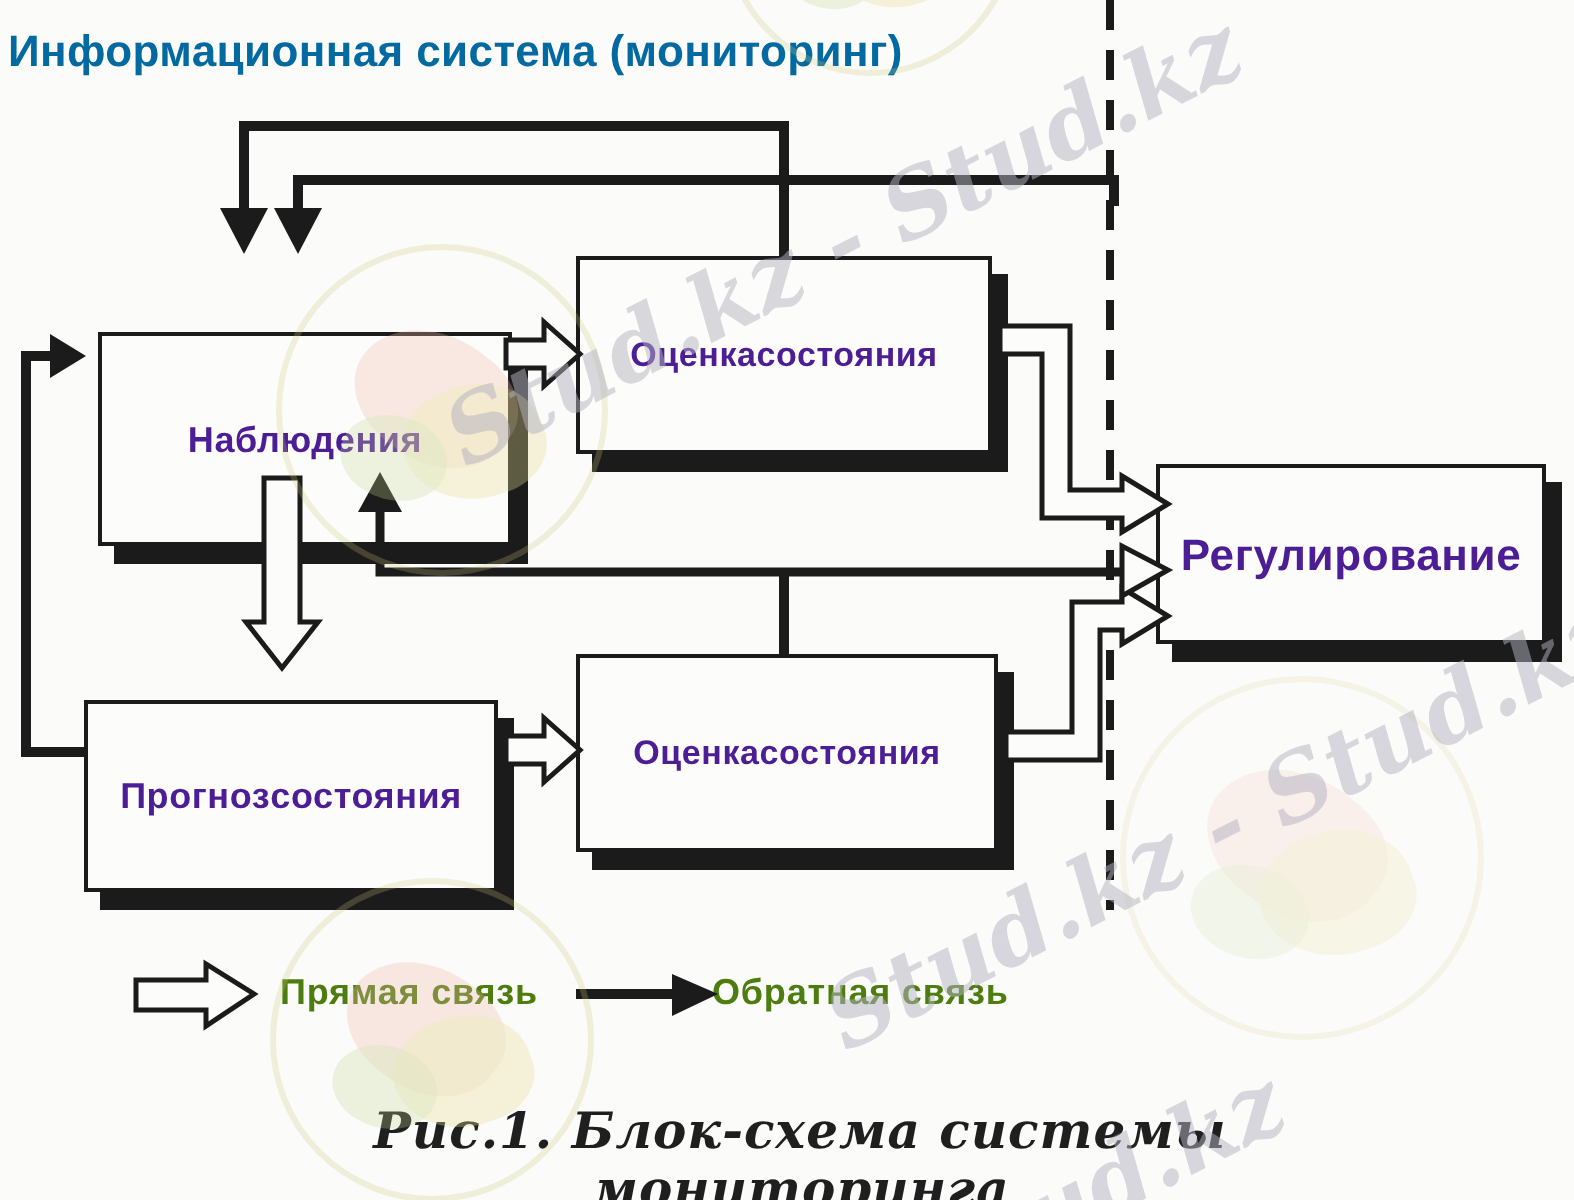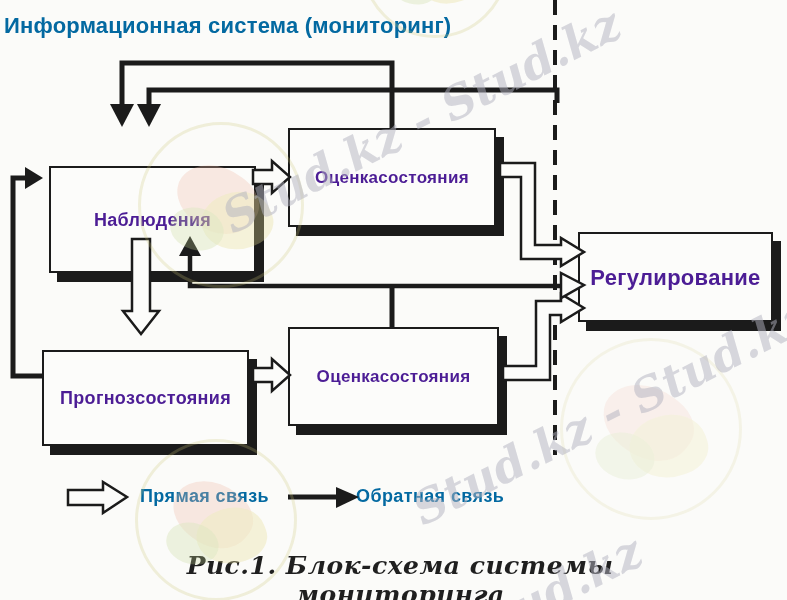--- a/index.html
+++ b/index.html
@@ -20,21 +20,21 @@
     display:flex;flex-direction:row;align-items:center;justify-content:center;
     font-size:17px;font-weight:600;line-height:26px;text-align:center;color:#4c1d95;
     letter-spacing:.3px;
   }
   .box-observations{left:49px;top:127px;width:203px;height:103px;font-size:18px;margin-top:39px;}
   .box-actual{left:288px;top:128px;width:204px;height:95px;}
   .box-forecast{left:42px;top:330px;width:203px;height:92px;font-size:18px;line-height:29px;margin-top:20px;}
   .box-forecast-assess{left:288px;top:327px;width:207px;height:95px;}
   .box-regulation{left:578px;top:232px;width:191px;height:86px;font-size:22px;line-height:29px;}
   
-  .legend-label{position:absolute;z-index:1;font-size:18px;font-weight:600;color:#0369a1;letter-spacing:.4px;}
+  .legend-label{position:absolute;z-index:1;font-size:18px;font-weight:600;color:#4d7c0f;letter-spacing:.4px;}
   .legend-direct{left:140px;top:486px;}
   .legend-feedback{left:356px;top:486px;}
   
   .caption{
     position:absolute;z-index:1;left:120px;top:551px;width:560px;text-align:center;
     font-family:"DejaVu Serif",serif;font-style:italic;font-weight:600;
     font-size:25px;color:#1f1f1f;letter-spacing:.5px;
   }
   
   .wm{

